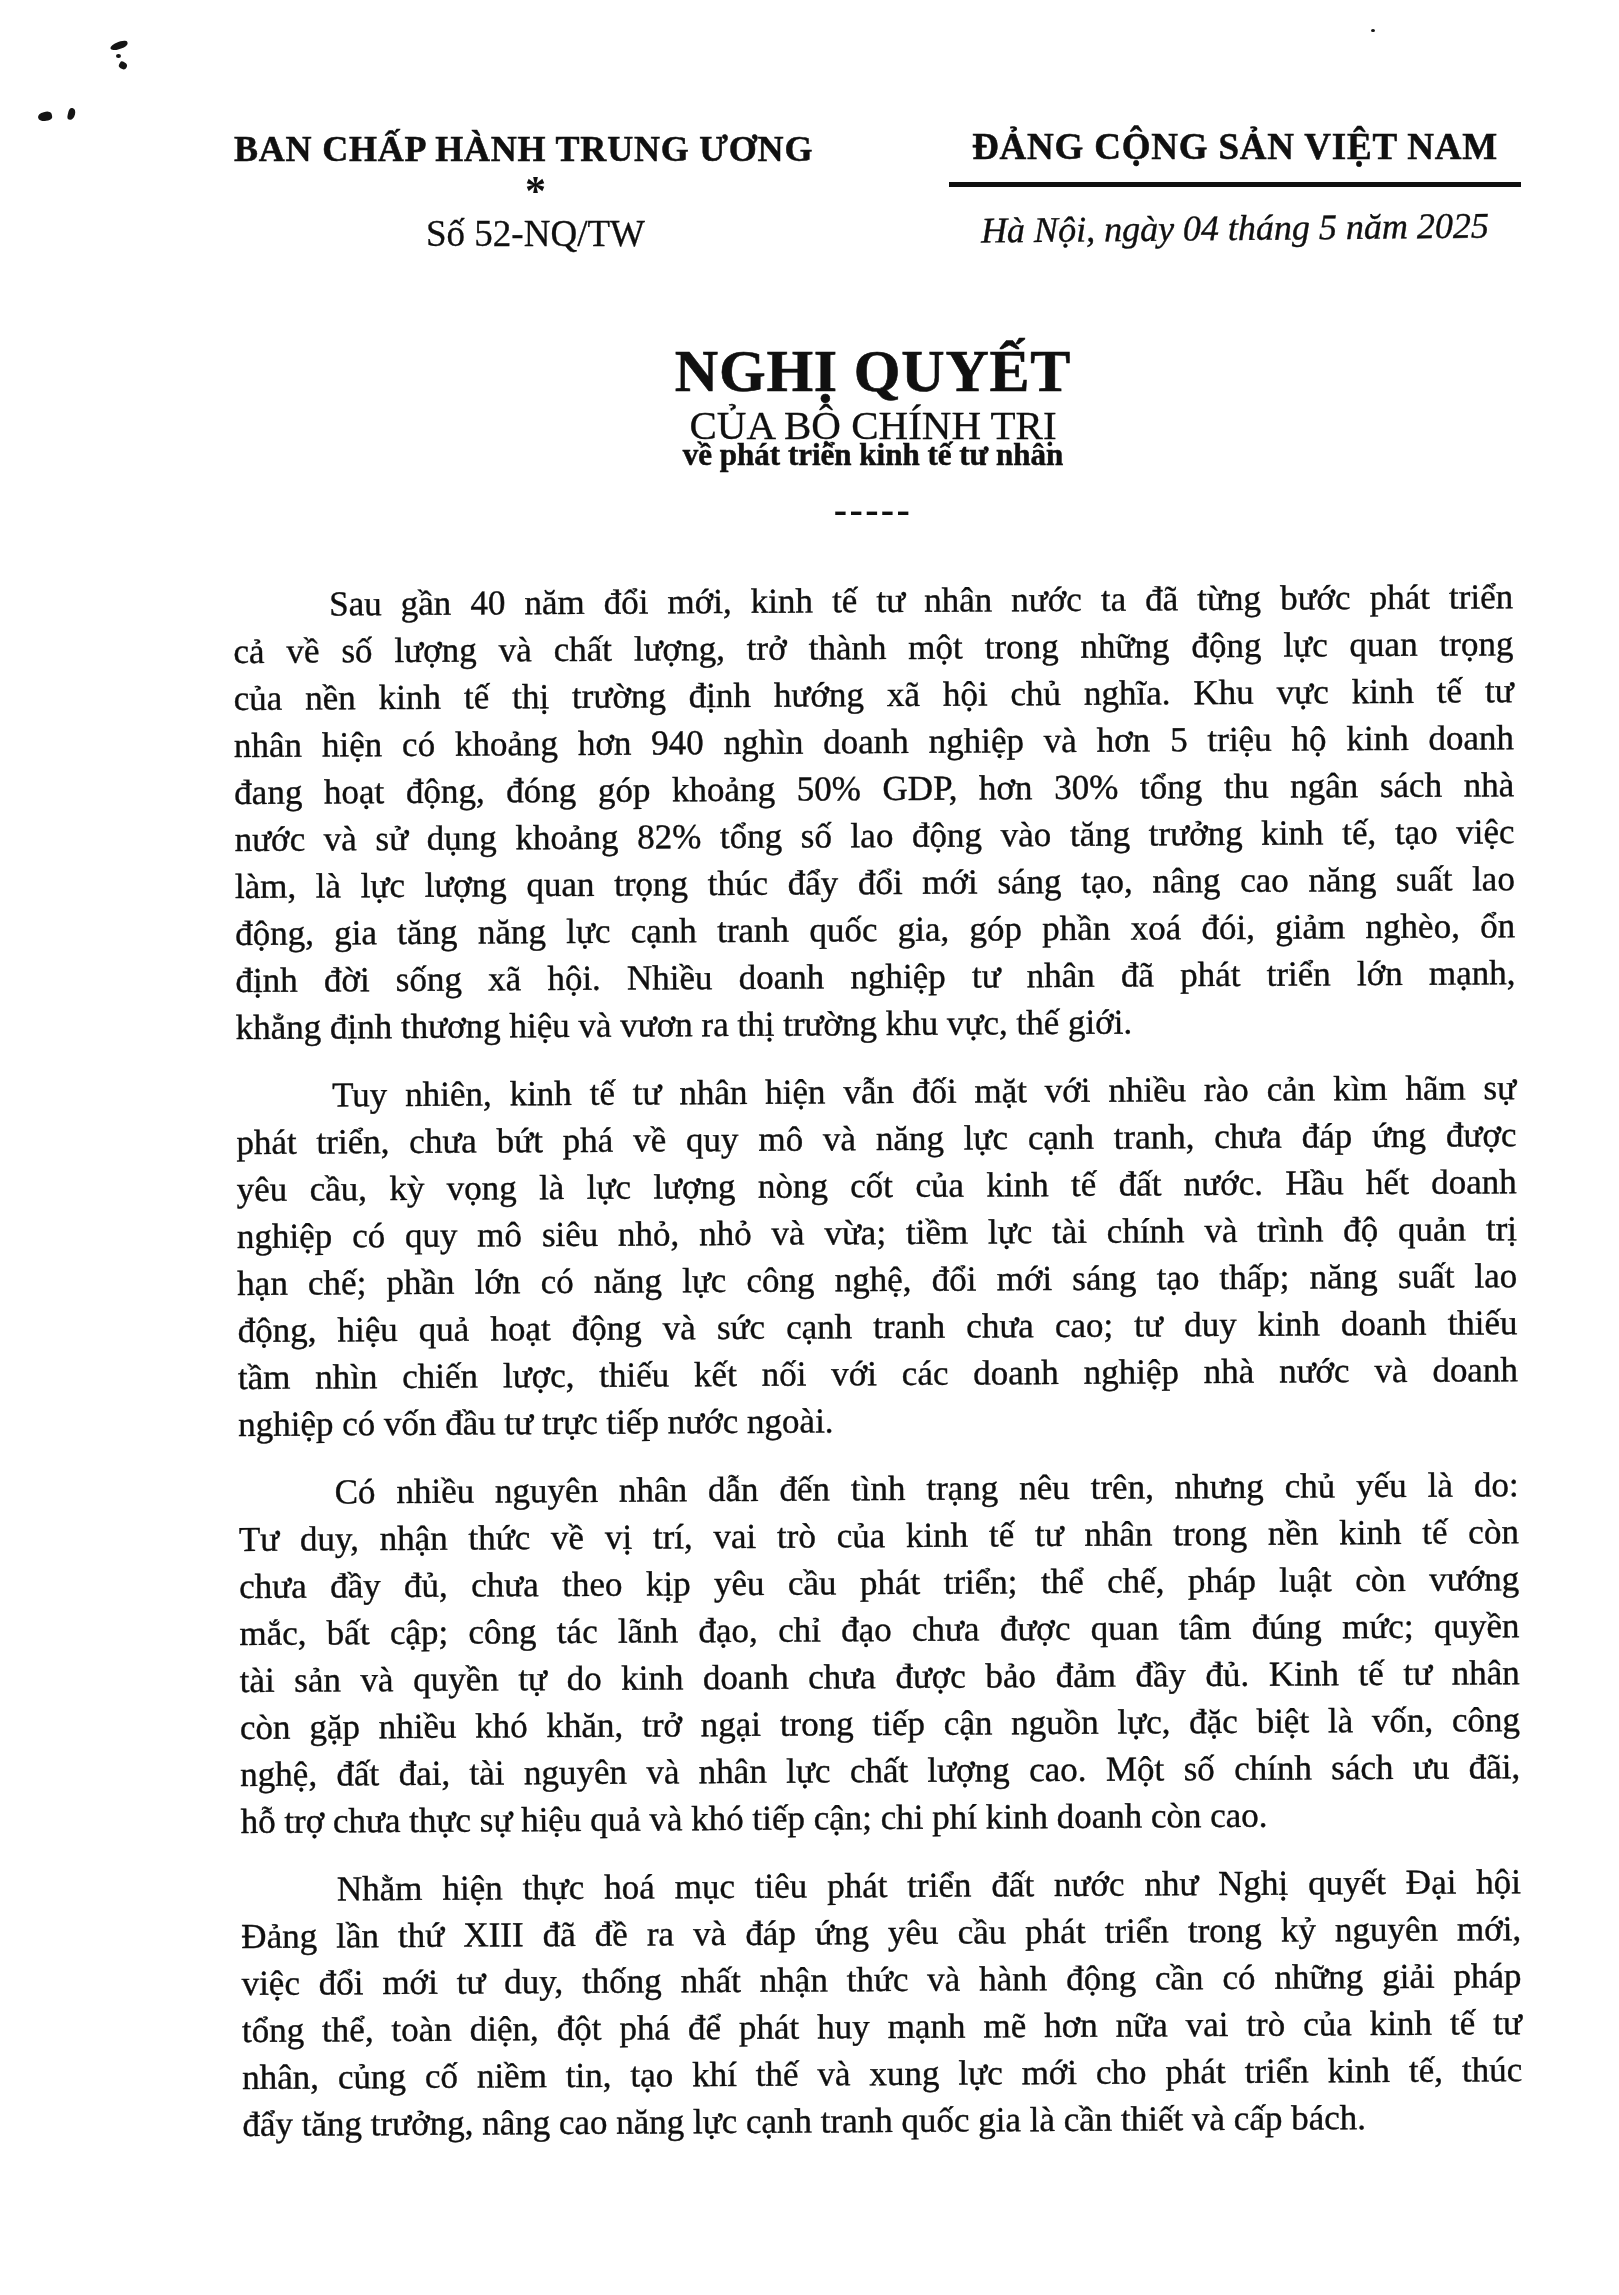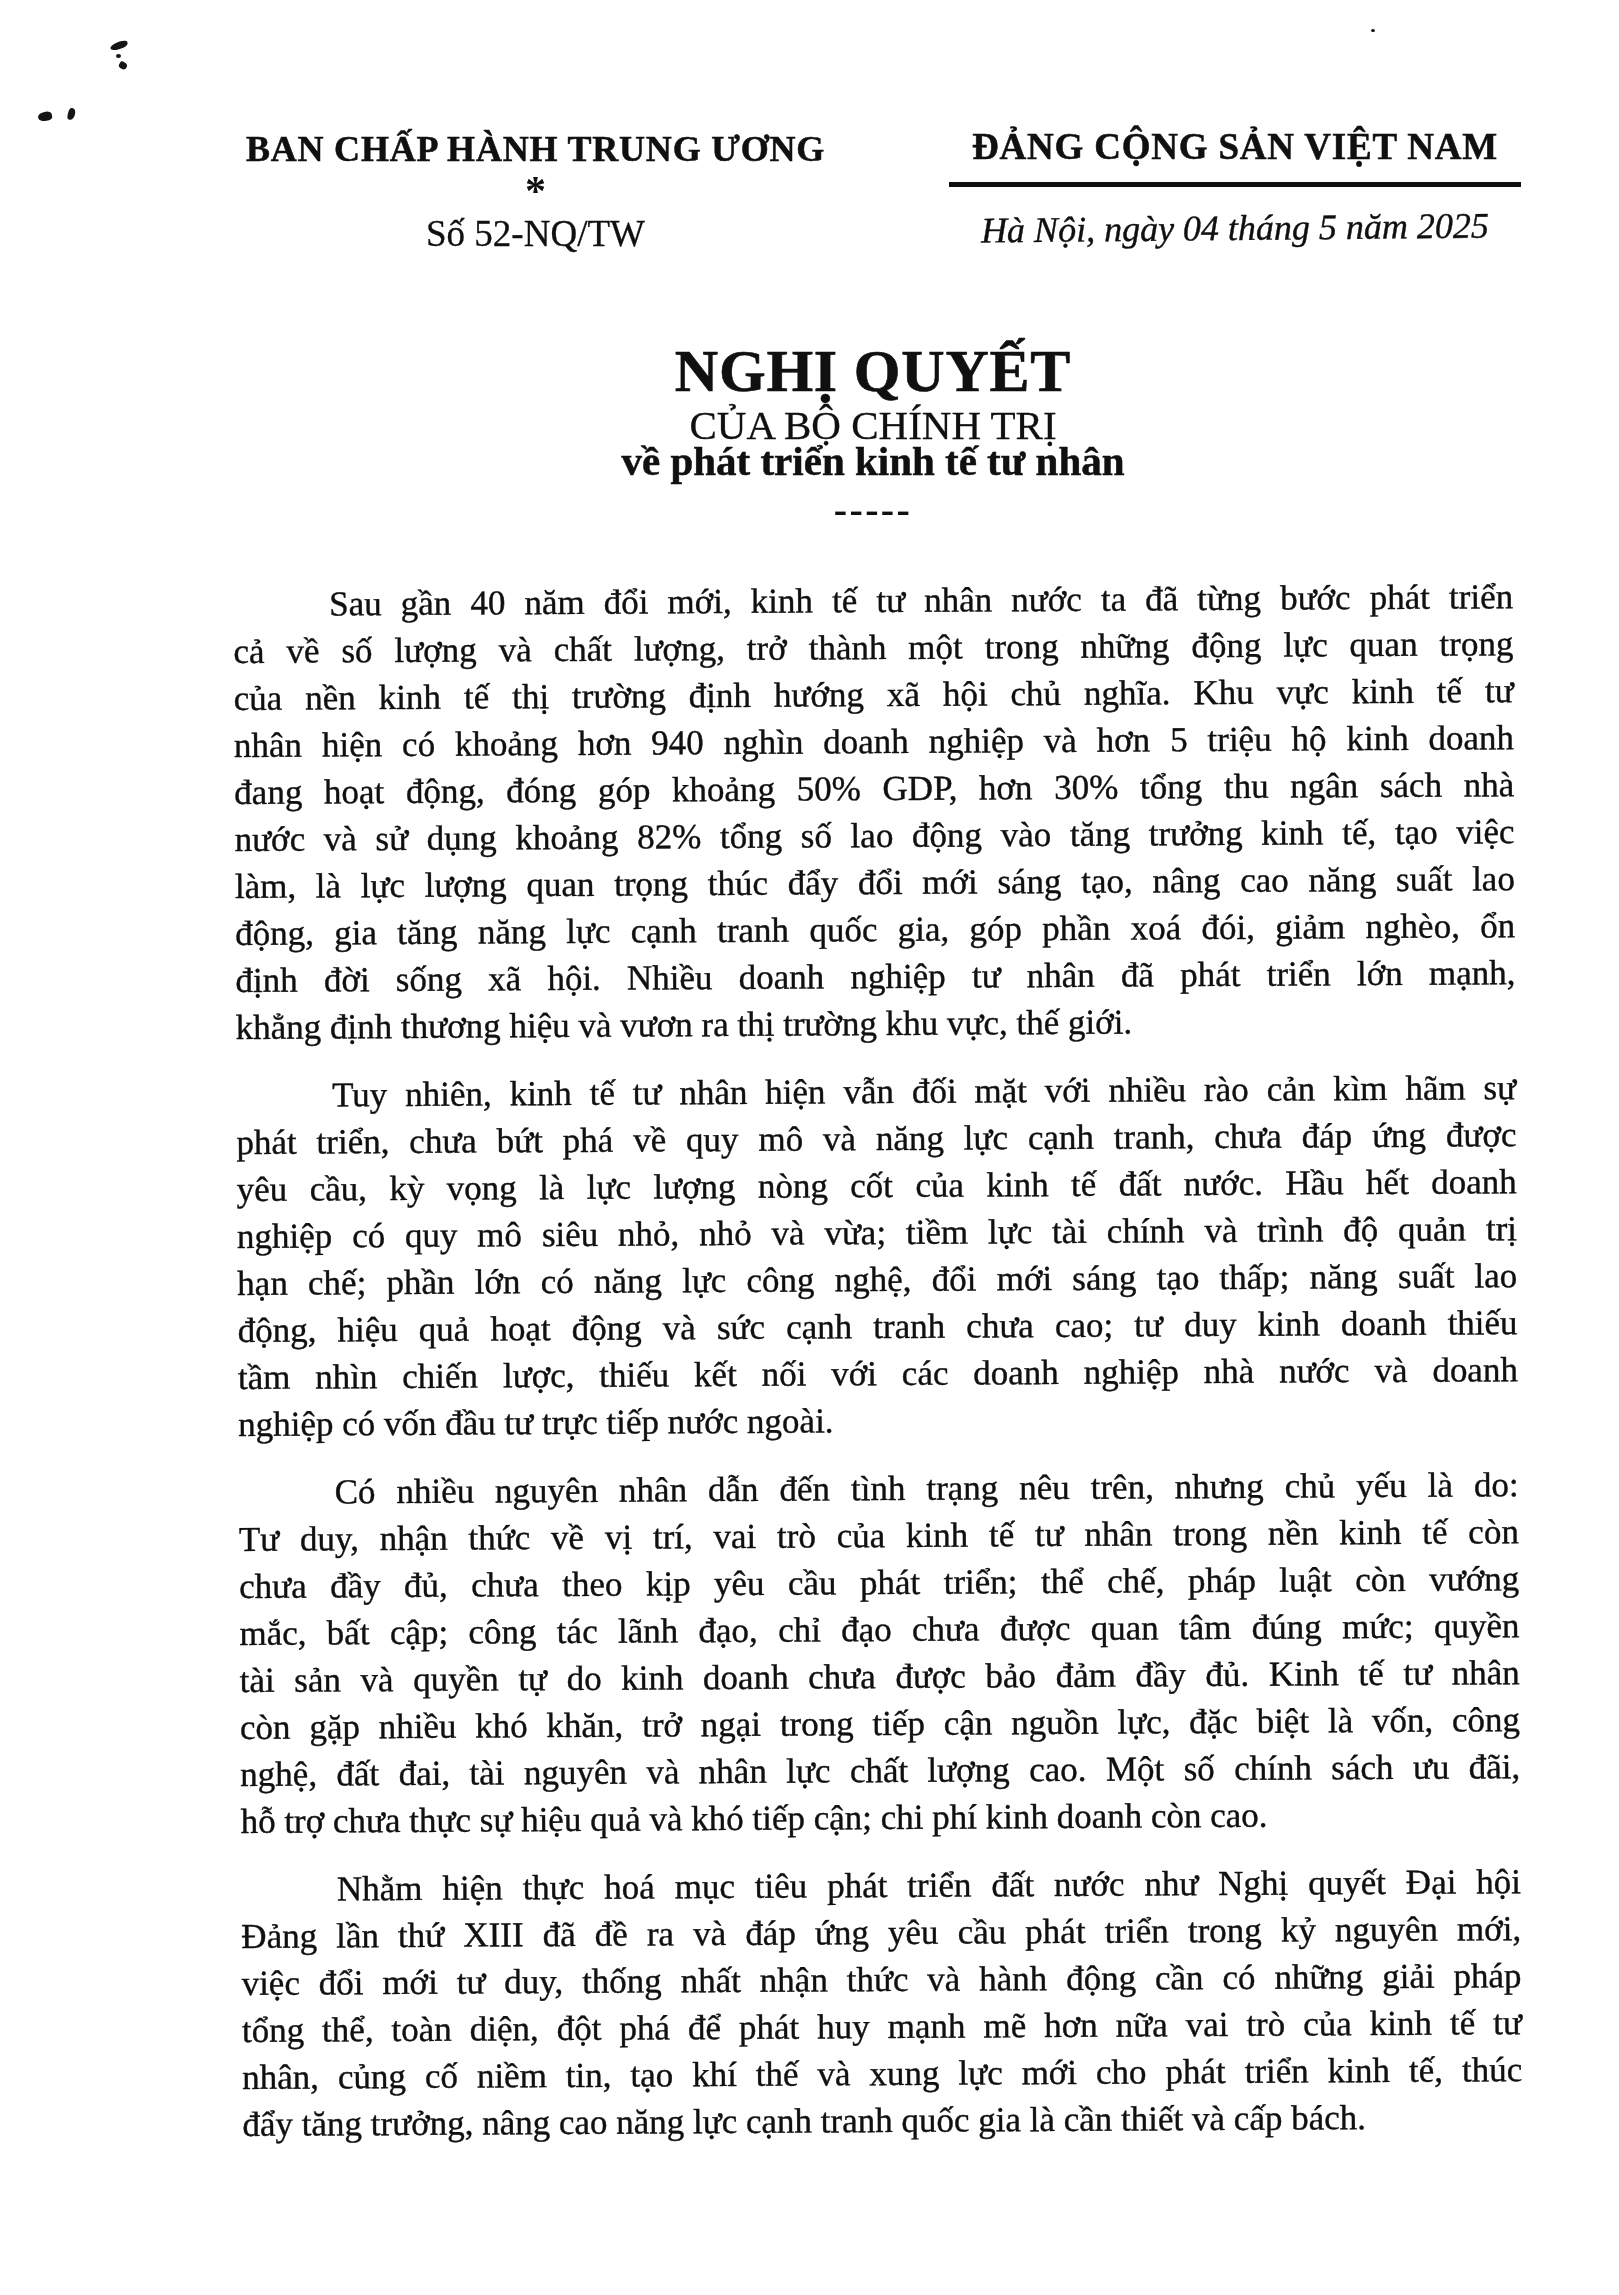--- a/index.html
+++ b/index.html
@@ -9,21 +9,21 @@
     position: relative;
     overflow: hidden;
     font-family: "Liberation Serif", "DejaVu Serif", serif;
     color: var(--ink, #101010);
   }
   .abs { position: absolute; }
 
   
   .org-name {
     left: 234px; top: 128px; width: 603px;
-    text-align: center; white-space: nowrap;
+    white-space: nowrap;
     font-weight: bold; font-size: 36px; letter-spacing: 0.8px;
     -webkit-text-stroke: 0.5px var(--ink, #101010);
   }
   .star-sep {
     left: 234px; top: 167px; width: 603px;
     text-align: center; font-weight: bold; font-size: 42px;
   }
   .doc-number {
     left: 234px; top: 212px; width: 603px;
     text-align: center; white-space: nowrap;
@@ -50,21 +50,21 @@
   .title-line { left: 233px; width: 1280px; text-align: center; white-space: nowrap; }
   .doc-type {
     top: 337px; font-weight: bold; font-size: 60px; letter-spacing: 0.8px;
     -webkit-text-stroke: 0.6px var(--ink, #101010);
   }
   .issuer {
     top: 390px; font-size: 41px; margin-top: 11px;
     -webkit-text-stroke: 0.3px var(--ink, #101010);
   }
   .subject {
-    top: 437px; font-weight: bold; font-size: 41px;
+    top: 437px; font-weight: bold; font-size: 31px;
     -webkit-text-stroke: 0.5px var(--ink, #101010);
   }
   .title-sep {
     top: 486px; font-weight: bold; font-size: 40px; letter-spacing: 2.4px;
   }
 
   
   .doc-body {
     left: 233px; top: 581px; width: 1280px;
     font-size: 35px; line-height: 47px;

